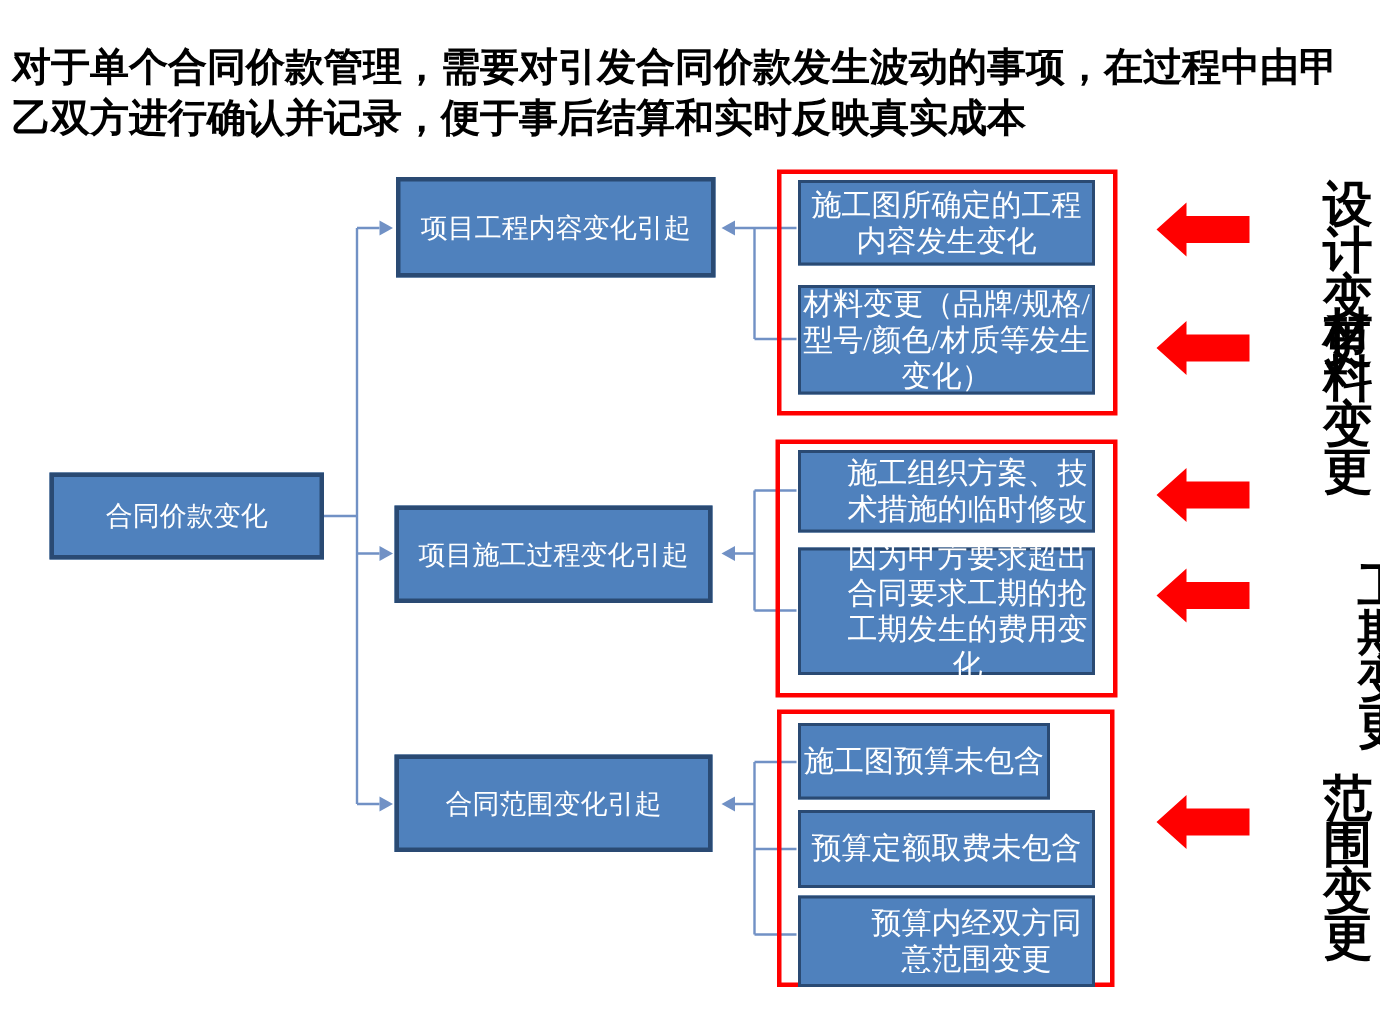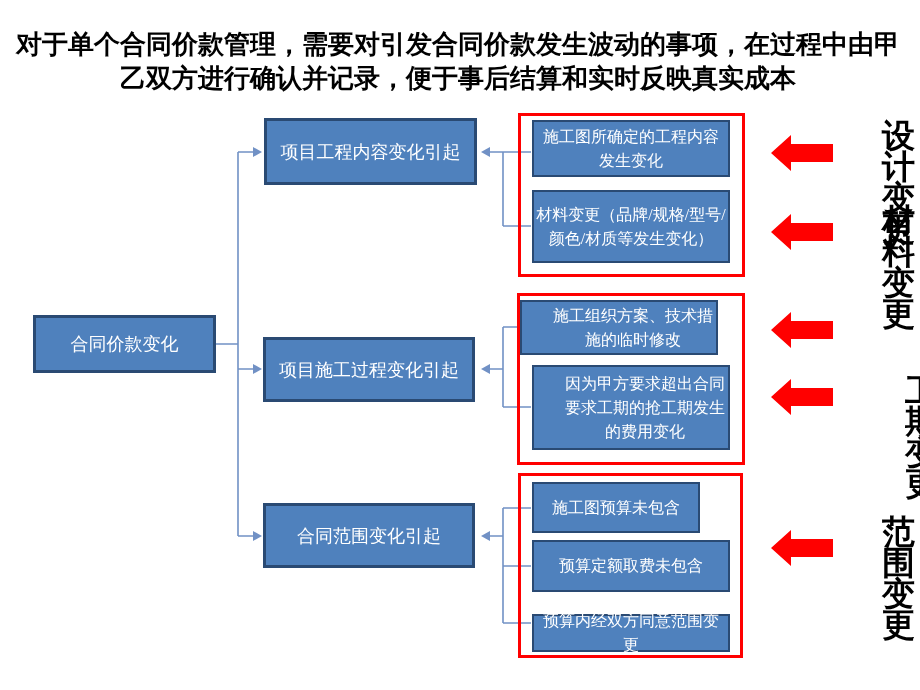--- a/index.html
+++ b/index.html
@@ -6,50 +6,50 @@
   .slide{
     position:relative;width:920px;height:690px;background:#ffffff;overflow:hidden;
     font-family:"Liberation Sans","DejaVu Sans",sans-serif;
   }
   .layer{position:absolute;left:0;top:0;}
   .cl{fill:none;stroke:var(--connector,#7191C5);stroke-width:1.6;}
   .ca{fill:var(--connector,#7191C5);}
   .red-arrow{fill:var(--arrow,#FF0000);}
   .title{
     position:absolute;left:8px;top:27px;width:900px;
-    font-weight:700;font-size:26px;line-height:34px;color:var(--title-text,#000);text-align:center;
+    font-weight:700;font-size:26px;line-height:34px;color:var(--title-text,#000);
   }
   .node{
     position:absolute;box-sizing:border-box;
     background:var(--box-fill,#4F81BD);border:3px solid var(--box-border,#2A4A73);
     color:var(--text-on-box,#fff);
     display:flex;align-items:center;justify-content:center;text-align:center;
     font-family:"Liberation Serif","DejaVu Serif",serif;
   }
   .node .txt{display:inline-block;}
   .root{left:33px;top:315px;width:183px;height:58px;font-size:18px;}
   .branch{font-size:18px;line-height:30px;}
   .branch .txt{width:186px;}
   .b1{left:264px;top:118px;width:213px;height:67px;}
   .b2{left:263px;top:337px;width:212px;height:65px;}
   .b3{left:263px;top:503px;width:212px;height:65px;}
   .group{position:absolute;box-sizing:border-box;border:3px solid var(--group-outline,#FF0000);}
   .g1{left:518px;top:113px;width:227px;height:164px;}
   .g2{left:517px;top:293px;width:228px;height:172px;}
   .g3{left:518px;top:473px;width:225px;height:185px;}
-  .cause{font-size:16px;line-height:24px;border-width:2px;}
+  .cause{font-size:20px;line-height:24px;border-width:2px;}
   .cause .txt{width:190px;}
   .cause.wide .txt{width:200px;border-radius:18px;}
   .c11{left:532px;top:120px;width:198px;height:57px;}
   .c12{left:532px;top:190px;width:198px;height:73px;}
-  .c21{left:520px;top:300px;width:198px;height:55px;padding-left:28px;}
+  .c21{left:532px;top:300px;width:198px;height:55px;padding-left:28px;}
   .c22{left:532px;top:365px;width:198px;height:85px;padding-left:28px;}
   .c31{left:532px;top:482px;width:168px;height:51px;}
   .c32{left:532px;top:540px;width:198px;height:52px;text-align:center;}
-  .c33{left:532px;top:614px;width:198px;height:38px;}
+  .c33{left:532px;top:597px;width:198px;height:61px;padding-left:40px;}
   .tag{
     position:absolute;left:882px;width:62px;
     font-weight:700;font-size:33px;line-height:31px;color:var(--title-text,#000);
   }
   .t1{top:120px;} .t2{top:205px;} .t3{top:300px;} .t4{top:375px;margin-left:23px;} .t5{top:516px;}
 </style>
 </head>
 <body>
 
 <div class="slide">

